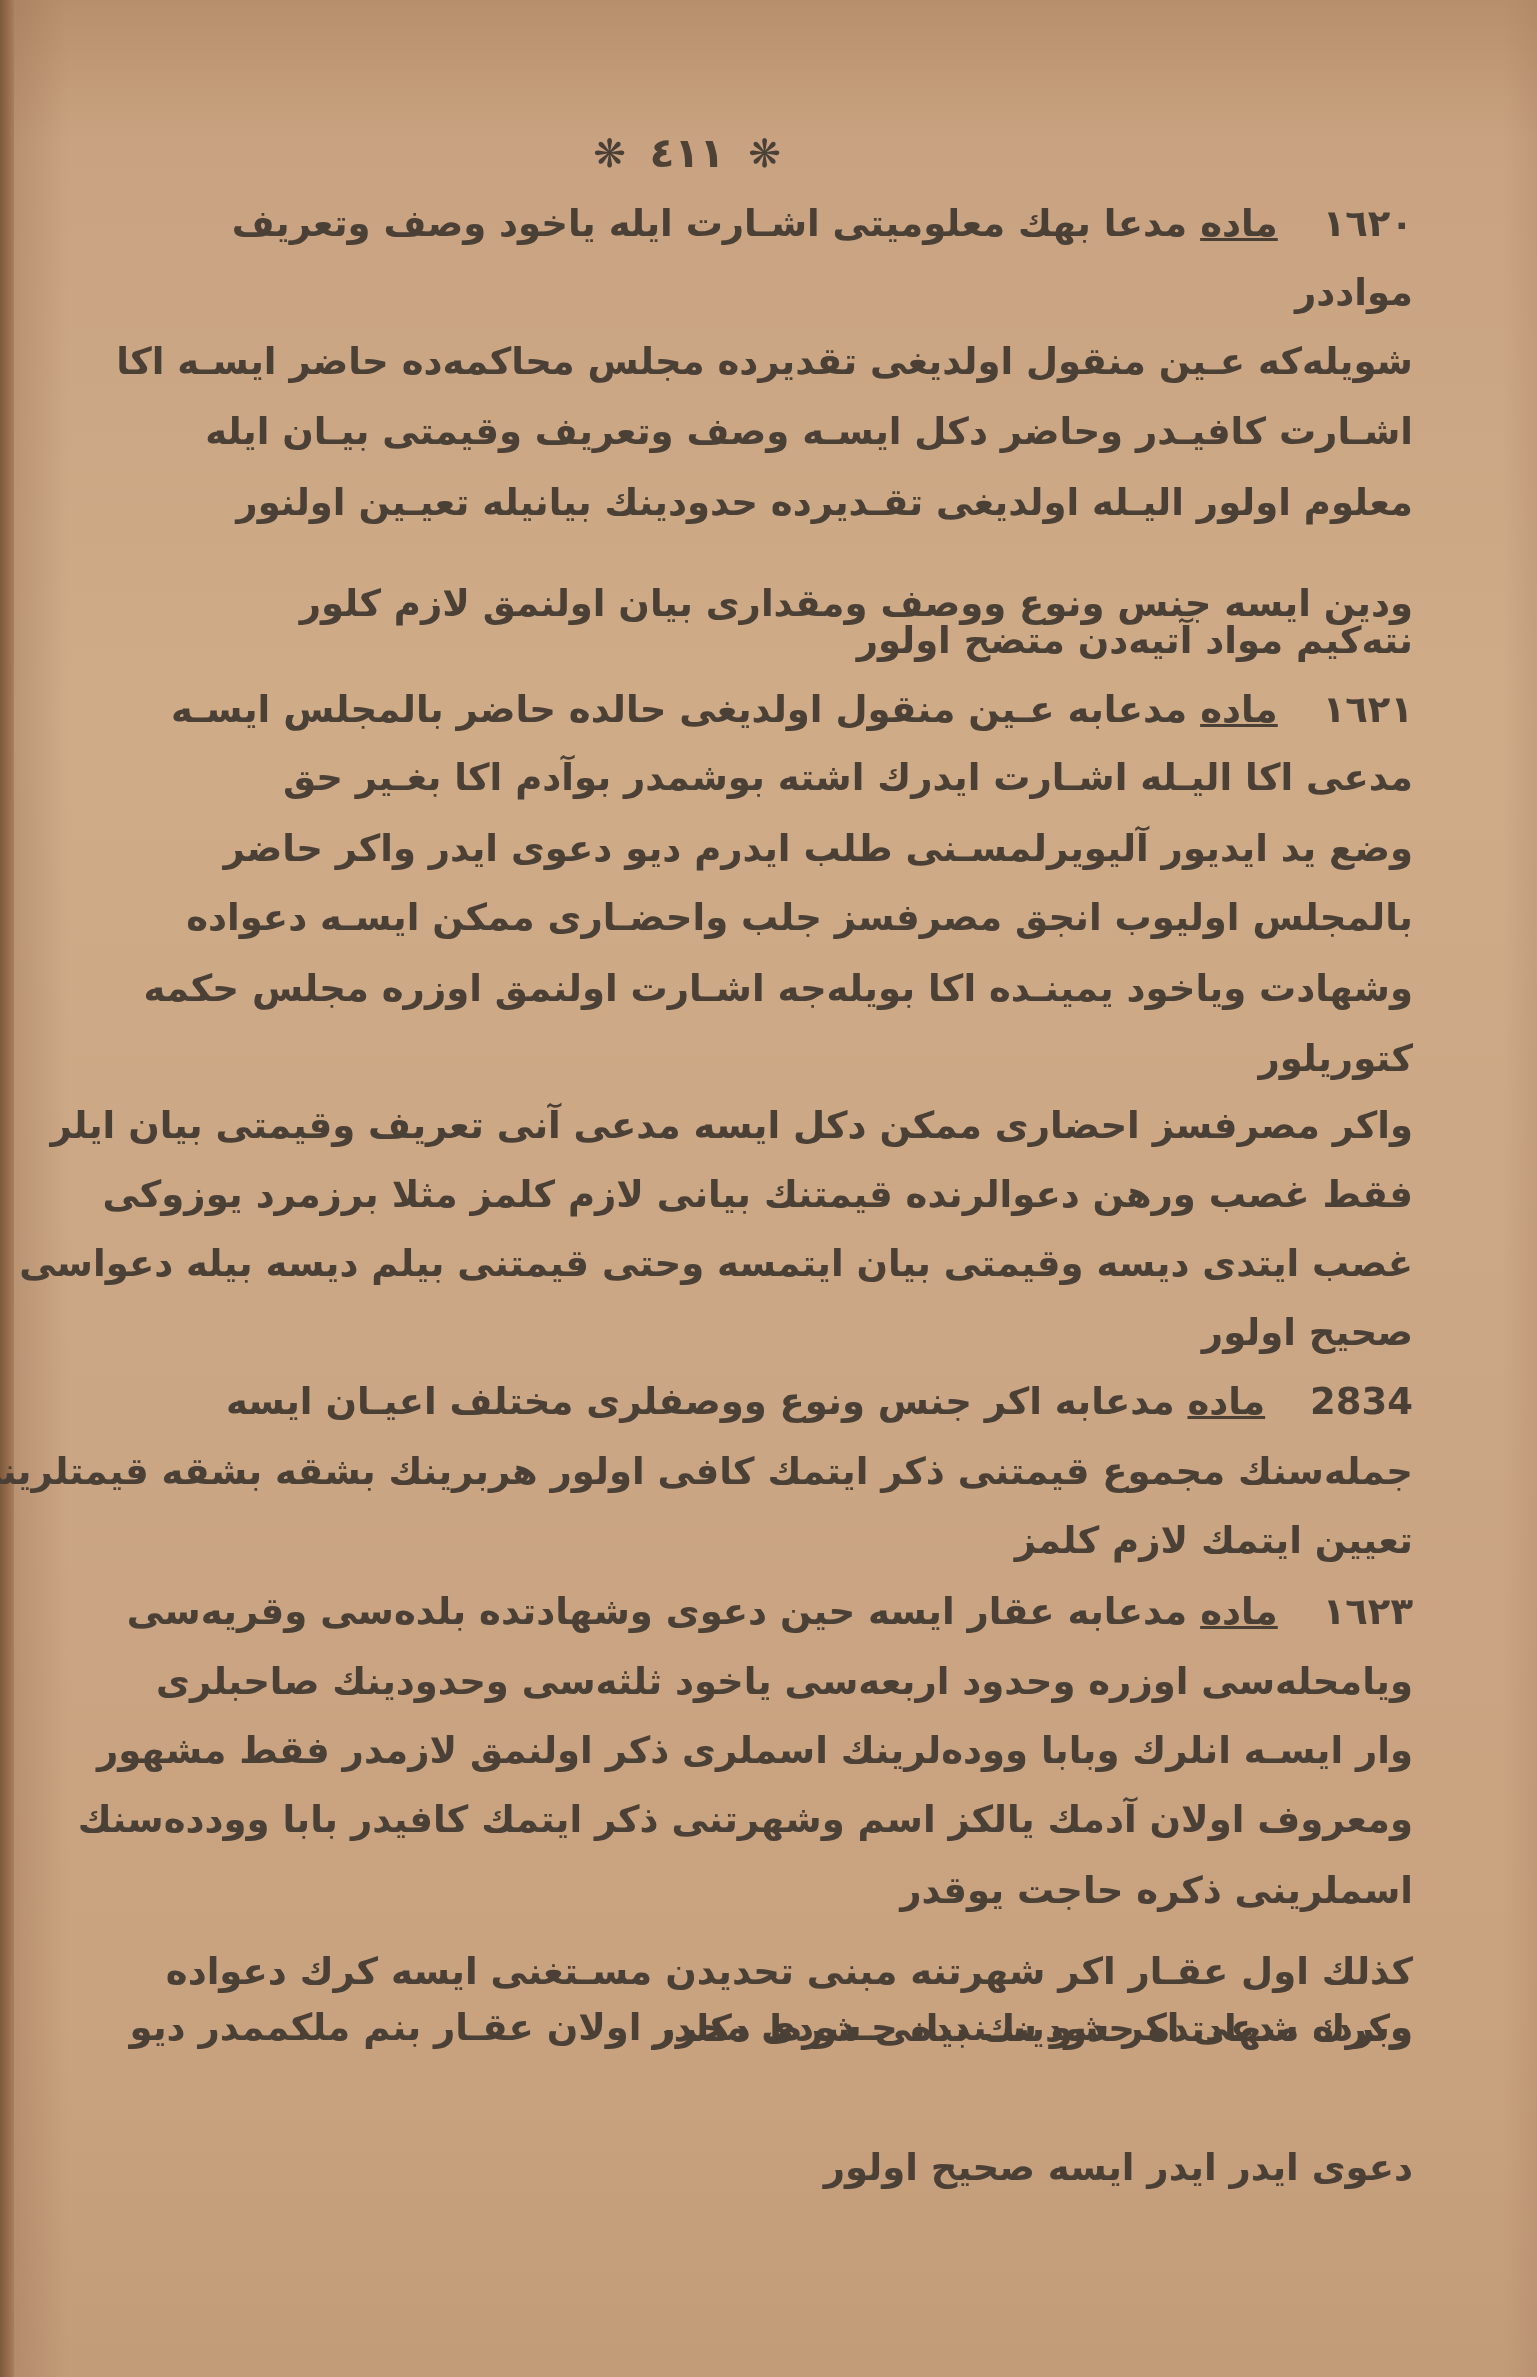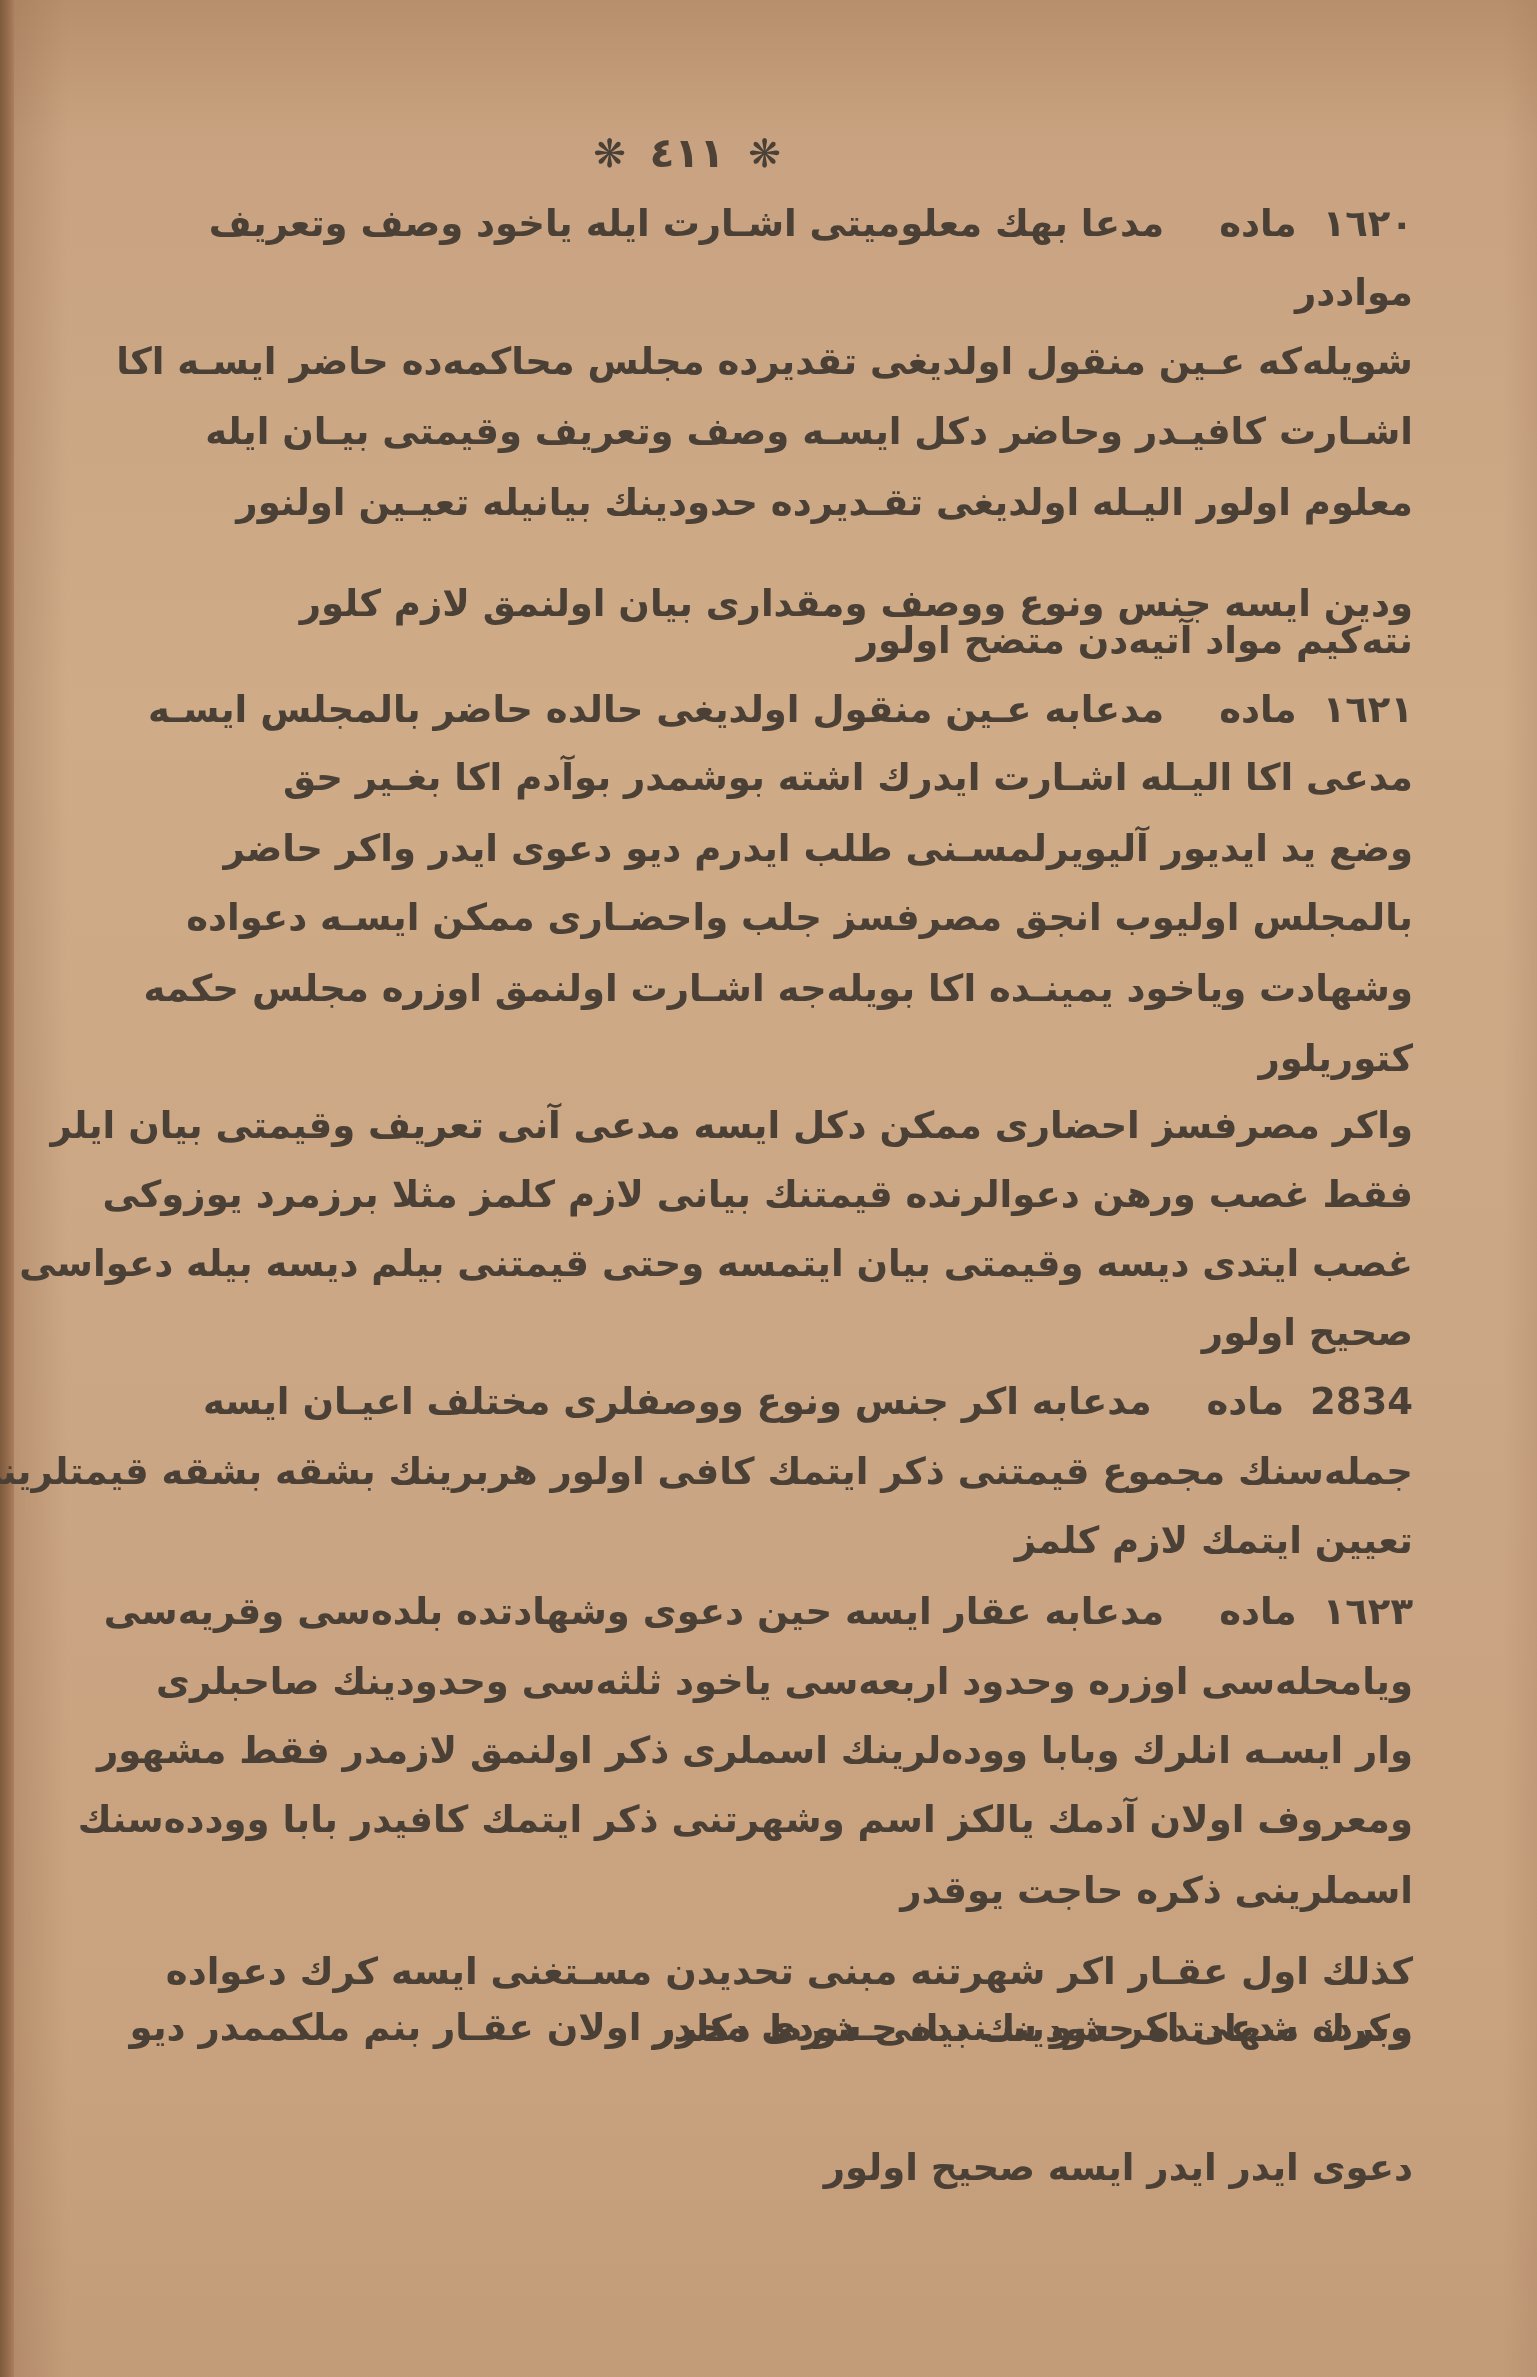--- a/index.html
+++ b/index.html
@@ -73,24 +73,24 @@
       font-size: 37px;
       line-height: 55px;
       text-align: right;
     }
     .line.full {
       left: 0;
       text-align: justify;
       text-align-last: justify;
     }
     .madde-num {
-      margin-left: 13px;
+      margin-left: 32px;
     }
     .madde-word {
-      margin-left: 42px;
+      text-decoration: underline;
     }
   </style>
 </head>
 <body>
 
 <div class="page-edge"></div>
 <div class="page-shade"></div>
 <div class="right-shade"></div>
 
 <div class="header">

